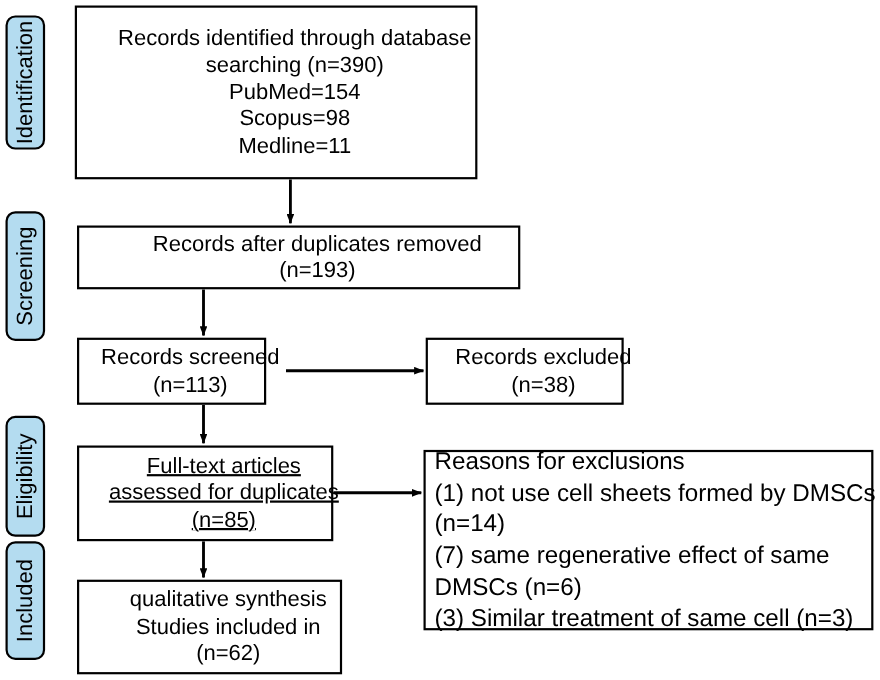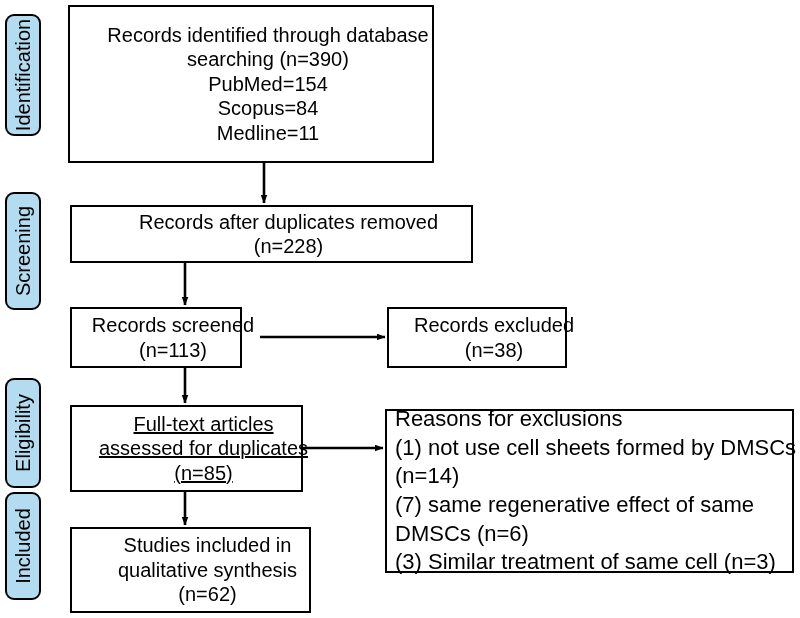--- a/index.html
+++ b/index.html
@@ -124,27 +124,27 @@
 
     <line x1="303" y1="448" x2="383" y2="448" stroke="#000000" stroke-width="2.6" marker-end="url(#arrowhead)"></line>
 
     <line x1="185" y1="492" x2="185" y2="525" stroke="#000000" stroke-width="2.6" marker-end="url(#arrowhead)"></line>
   </svg>
 
   <div class="flow-box center-text" id="box-identified">
     <span class="line">Records identified through database</span>
     <span class="line">searching (n=390)</span>
     <span class="line">PubMed=154</span>
-    <span class="line">Scopus=84</span>
+    <span class="line">Scopus=98</span>
     <span class="line">Medline=11</span>
   </div>
 
   <div class="flow-box center-text" id="box-deduplicated">
     <span class="line">Records after duplicates removed</span>
-    <span class="line">(n=228)</span>
+    <span class="line">(n=193)</span>
   </div>
 
   <div class="flow-box center-text" id="box-screened">
     <span class="line">Records screened</span>
     <span class="line">(n=113)</span>
   </div>
 
   <div class="flow-box center-text" id="box-excluded">
     <span class="line">Records excluded</span>
     <span class="line">(n=38)</span>
@@ -159,18 +159,18 @@
   <div class="flow-box left-text" id="box-reasons">
     <span class="line">Reasons for exclusions</span>
     <span class="line">(1) not use cell sheets formed by DMSCs</span>
     <span class="line">(n=14)</span>
     <span class="line">(7) same regenerative effect of same</span>
     <span class="line">DMSCs (n=6)</span>
     <span class="line">(3) Similar treatment of same cell (n=3)</span>
   </div>
 
   <div class="flow-box center-text" id="box-included-final">
+    <span class="line">qualitative synthesis</span>
     <span class="line">Studies included in</span>
-    <span class="line">qualitative synthesis</span>
     <span class="line">(n=62)</span>
   </div>
 
 </div>
 
 </body></html>

